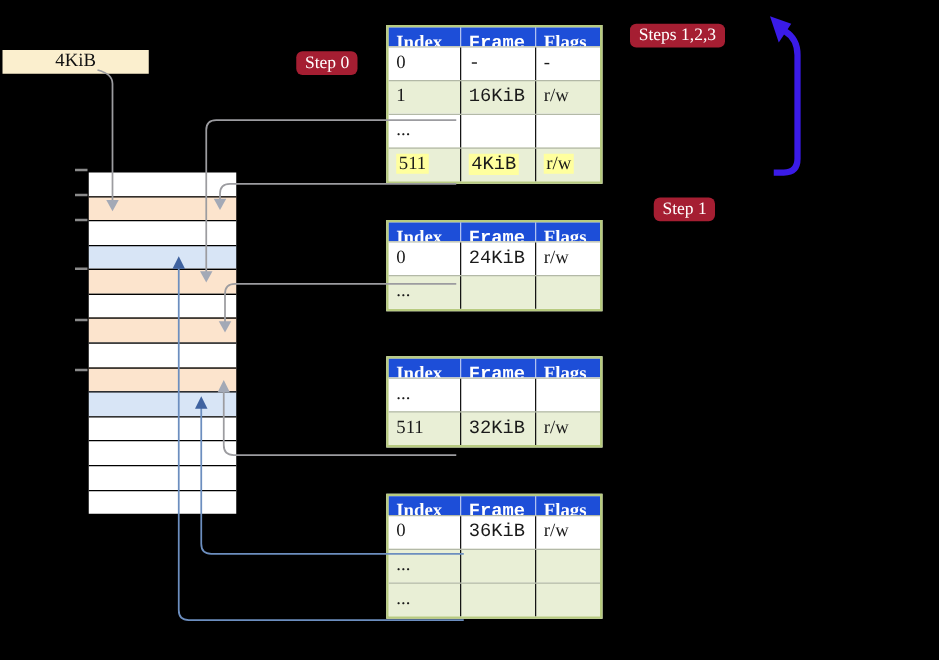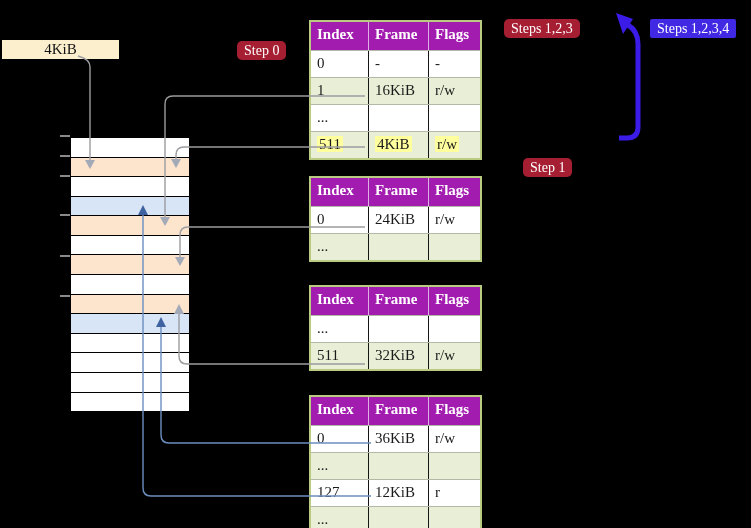--- a/index.html
+++ b/index.html
@@ -27,27 +27,27 @@
   .mrow + .mrow{border-top:1px solid #000;}
   .mrow.white{background:#ffffff;}
   .mrow.orange{background:#FCE4CD;}
   .mrow.blue{background:#D8E5F6;}
   .tick{position:absolute;left:60px;width:10px;height:2px;background:#8a8a8a;}
 
   
   .ptable{position:absolute;left:309px;width:173px;border:2px solid #B8CB80;
           box-sizing:border-box;background:#fff;}
   .trow{display:flex;}
-  .thead{height:28px;background:#a21caf;color:#fff;font-weight:bold;font-size:15px;line-height:25px;}
+  .thead{height:15px;background:#1d4ed8;color:#fff;font-weight:bold;font-size:15px;line-height:25px;}
   .tbody{height:26px;background:#fff;color:#1a1a1a;font-size:15px;line-height:25px;}
   .tbody.shade{background:#E9EFD6;}
   .tbody{border-top:1px solid #b3b9a7;}
   .trow .cell{box-sizing:border-box;padding-left:6px;overflow:hidden;white-space:nowrap;}
   .cell.c0{width:57px;}
-  .cell.c1{width:60px;}
+  .cell.c1{width:60px;font-family:Liberation Mono, monospace;}
   .cell.c2{flex:1;}
   .thead .cell.c1,.thead .cell.c2{border-left:1px solid rgba(255,255,255,.65);}
   .tbody .cell.c1,.tbody .cell.c2{border-left:1px solid #151515;}
   .hl{background:#FFFF9E;padding:0 2px;}
 
   #table-1{top:20px;}
   #table-2{top:176px;}
   #table-3{top:285px;}
   #table-4{top:395px;}
 
@@ -56,21 +56,20 @@
 </style>
 </head>
 <body>
 
 <div id="stage">
 
   <div class="membox">4KiB</div>
 
   <div id="badge-step0" class="badge red">Step 0</div>
   <div id="badge-steps123" class="badge red">Steps 1,2,3</div>
-  <div id="badge-steps1234" class="badge blue">Steps 1,2,3,4</div>
   <div id="badge-step4" class="badge red">Step 1</div>
 
   <div class="strip">
       <div class="mrow white"></div>
       <div class="mrow orange"></div>
       <div class="mrow white"></div>
       <div class="mrow blue"></div>
       <div class="mrow orange"></div>
       <div class="mrow white"></div>
       <div class="mrow orange"></div>
@@ -161,25 +160,20 @@
       <div class="trow tbody">
         <div class="cell c0">0</div>
         <div class="cell c1">36KiB</div>
         <div class="cell c2">r/w</div>
       </div>
       <div class="trow tbody shade">
         <div class="cell c0">...</div>
         <div class="cell c1"></div>
         <div class="cell c2"></div>
       </div>
-      <div class="trow tbody">
-        <div class="cell c0">127</div>
-        <div class="cell c1">12KiB</div>
-        <div class="cell c2">r</div>
-      </div>
       <div class="trow tbody shade">
         <div class="cell c0">...</div>
         <div class="cell c1"></div>
         <div class="cell c2"></div>
       </div>
     </div>
 
   <svg id="overlay" width="751" height="528">
 
     <g stroke="#9C9CA0" stroke-width="1.4" fill="none">

